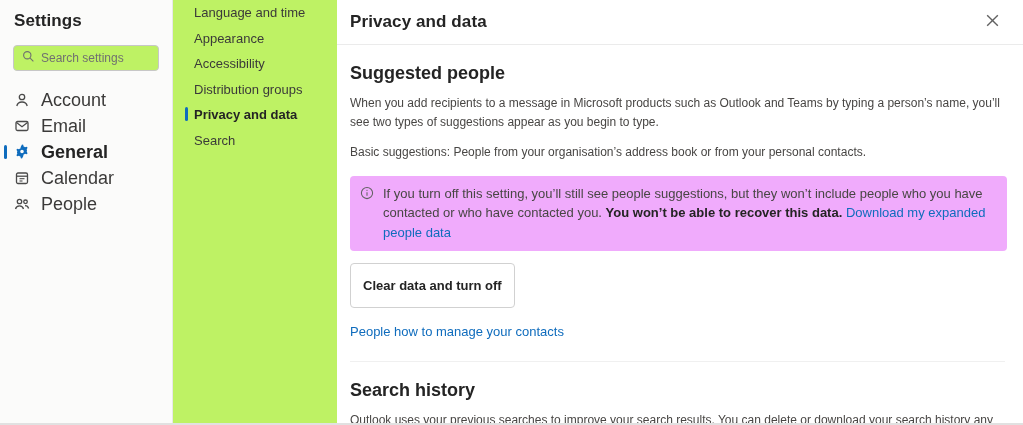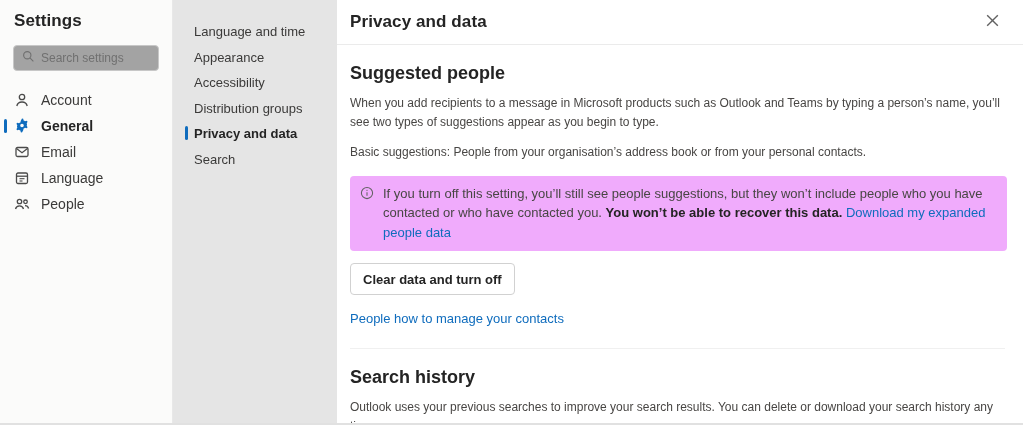--- a/index.html
+++ b/index.html
@@ -35,21 +35,21 @@
   .app-title {
     font-size: 17px;
     font-weight: 700;
     margin: 2px 0 14px 1px;
     letter-spacing: 0.1px;
   }
   .searchbox {
     display: flex;
     align-items: center;
     gap: 6px;
-    background: #a3a3a3;
+    background: #bef264;
     border: 1px solid #c7c7c7;
     border-radius: 4px;
     height: 26px;
     padding: 0 8px;
     margin-bottom: 16px;
   }
   .searchbox svg { flex: 0 0 auto; }
   .searchbox input {
     border: none;
     outline: none;
@@ -59,21 +59,21 @@
     color: #424242;
     width: 100%;
   }
   .searchbox input::placeholder { color: #707070; }
   .nav-item {
     position: relative;
     display: flex;
     align-items: center;
     gap: 11px;
     height: 26px;
-    font-size: 14px;
+    font-size: 18px;
     color: #3b3a39;
     cursor: pointer;
     padding-left: 1px;
   }
   .nav-item .ico { display: flex; align-items: center; color: #4a4a4a; }
   .nav-item.selected { font-weight: 700; color: #242424; }
   .nav-item.selected .ico { color: #0f6cbd; }
   .nav-item.selected::before {
     content: "";
     position: absolute;
@@ -81,22 +81,22 @@
     top: 6px;
     width: 3px;
     height: 14px;
     border-radius: 2px;
     background: #0f6cbd;
   }
   
   .catcol {
     width: 164px;
     min-width: 164px;
-    background: #e5e5e5;
-    padding: 19px 10px 0 12px;
+    background: #bef264;
+    padding: 0 10px 0 12px;
   }
   .cat-item {
     position: relative;
     height: 25.5px;
     display: flex;
     align-items: center;
     font-size: 13px;
     color: #3b3a39;
     cursor: pointer;
     padding-left: 9px;
@@ -168,21 +168,21 @@
   a.link { color: #0f6cbd; text-decoration: none; font-size: 13px; cursor: pointer; }
   .btn {
     font-family: inherit;
     font-size: 13px;
     font-weight: 700;
     color: #242424;
     background: #ffffff;
     border: 1px solid #d1d1d1;
     border-radius: 4px;
     padding: 4px 12px;
-    height: 32px;
+    height: 45px;
     cursor: pointer;
   }
   .mt12 { margin-top: 12px; }
   .mt16 { margin-top: 16px; display: inline-block; }
   .section-divider {
     border: none;
     border-top: 1px solid #f0f0f0;
     margin: 21px 2px 0 0;
   }
 </style>
@@ -207,49 +207,49 @@
     <div class="nav-item">
       <span class="ico">
         <svg width="16" height="16" viewBox="0 0 16 16" fill="none" stroke="currentColor" stroke-width="1.3">
           <circle cx="8" cy="5" r="2.7"></circle>
             <path d="M2.8 14c.6-2.6 2.7-4 5.2-4s4.6 1.4 5.2 4"></path>
         </svg>
       </span>
       <span>Account</span>
     </div>
 
-    <div class="nav-item selected">
-      <span class="ico">
-        <svg width="16" height="16" viewBox="0 0 16 16" fill="currentColor">
-          <path d="M8 1l1.2.2.4 1.7c.5.2 1 .4 1.4.8l1.7-.5.9 1-.9 1.5c.2.5.3 1 .3 1.3 0 .3-.1.8-.3 1.3l.9 1.5-.9 1-1.7-.5c-.4.4-.9.6-1.4.8l-.4 1.7L8 15l-1.2-.2-.4-1.7c-.5-.2-1-.4-1.4-.8l-1.7.5-.9-1 .9-1.5C3.1 9.8 3 9.3 3 9c0-.3.1-.8.3-1.3l-.9-1.5.9-1 1.7.5c.4-.4.9-.6 1.4-.8l.4-1.7L8 1zm0 5.2A1.8 1.8 0 1 0 8 9.8 1.8 1.8 0 0 0 8 6.2z" transform="translate(0 -0.5)"></path>
-        </svg>
-      </span>
-      <span>General</span>
-    </div>
-
     <div class="nav-item">
       <span class="ico">
         <svg width="16" height="16" viewBox="0 0 16 16" fill="none" stroke="currentColor" stroke-width="1.3">
           <rect x="2" y="3.5" width="12" height="9" rx="1.5"></rect>
             <path d="M2.5 4.5L8 8.7l5.5-4.2"></path>
         </svg>
       </span>
       <span>Email</span>
+    </div>
+
+    <div class="nav-item selected">
+      <span class="ico">
+        <svg width="16" height="16" viewBox="0 0 16 16" fill="currentColor">
+          <path d="M8 1l1.2.2.4 1.7c.5.2 1 .4 1.4.8l1.7-.5.9 1-.9 1.5c.2.5.3 1 .3 1.3 0 .3-.1.8-.3 1.3l.9 1.5-.9 1-1.7-.5c-.4.4-.9.6-1.4.8l-.4 1.7L8 15l-1.2-.2-.4-1.7c-.5-.2-1-.4-1.4-.8l-1.7.5-.9-1 .9-1.5C3.1 9.8 3 9.3 3 9c0-.3.1-.8.3-1.3l-.9-1.5.9-1 1.7.5c.4-.4.9-.6 1.4-.8l.4-1.7L8 1zm0 5.2A1.8 1.8 0 1 0 8 9.8 1.8 1.8 0 0 0 8 6.2z" transform="translate(0 -0.5)"></path>
+        </svg>
+      </span>
+      <span>General</span>
     </div>
 
     <div class="nav-item">
       <span class="ico">
         <svg width="16" height="16" viewBox="0 0 16 16" fill="none" stroke="currentColor" stroke-width="1.3">
           <rect x="2.5" y="3" width="11" height="10.5" rx="1.5"></rect>
             <line x1="2.5" y1="6.2" x2="13.5" y2="6.2"></line>
           <line x1="5.5" y1="8.7" x2="10.5" y2="8.7" stroke-width="1.1"></line>
             <line x1="5.5" y1="11" x2="8.5" y2="11" stroke-width="1.1"></line>
         </svg>
       </span>
-      <span>Language</span>
+      <span>Calendar</span>
     </div>
 
     <div class="nav-item">
       <span class="ico">
         <svg width="16" height="16" viewBox="0 0 16 16" fill="none" stroke="currentColor" stroke-width="1.3">
           <circle cx="5.5" cy="5.5" r="2.2"></circle>
             <path d="M1.5 13c.5-2 2-3.2 4-3.2s3.5 1.2 4 3.2"></path>
           <circle cx="11.5" cy="5.8" r="1.8"></circle>
             <path d="M11 9.6c1.9 0 3.2 1.1 3.6 2.9"></path>
         </svg>

